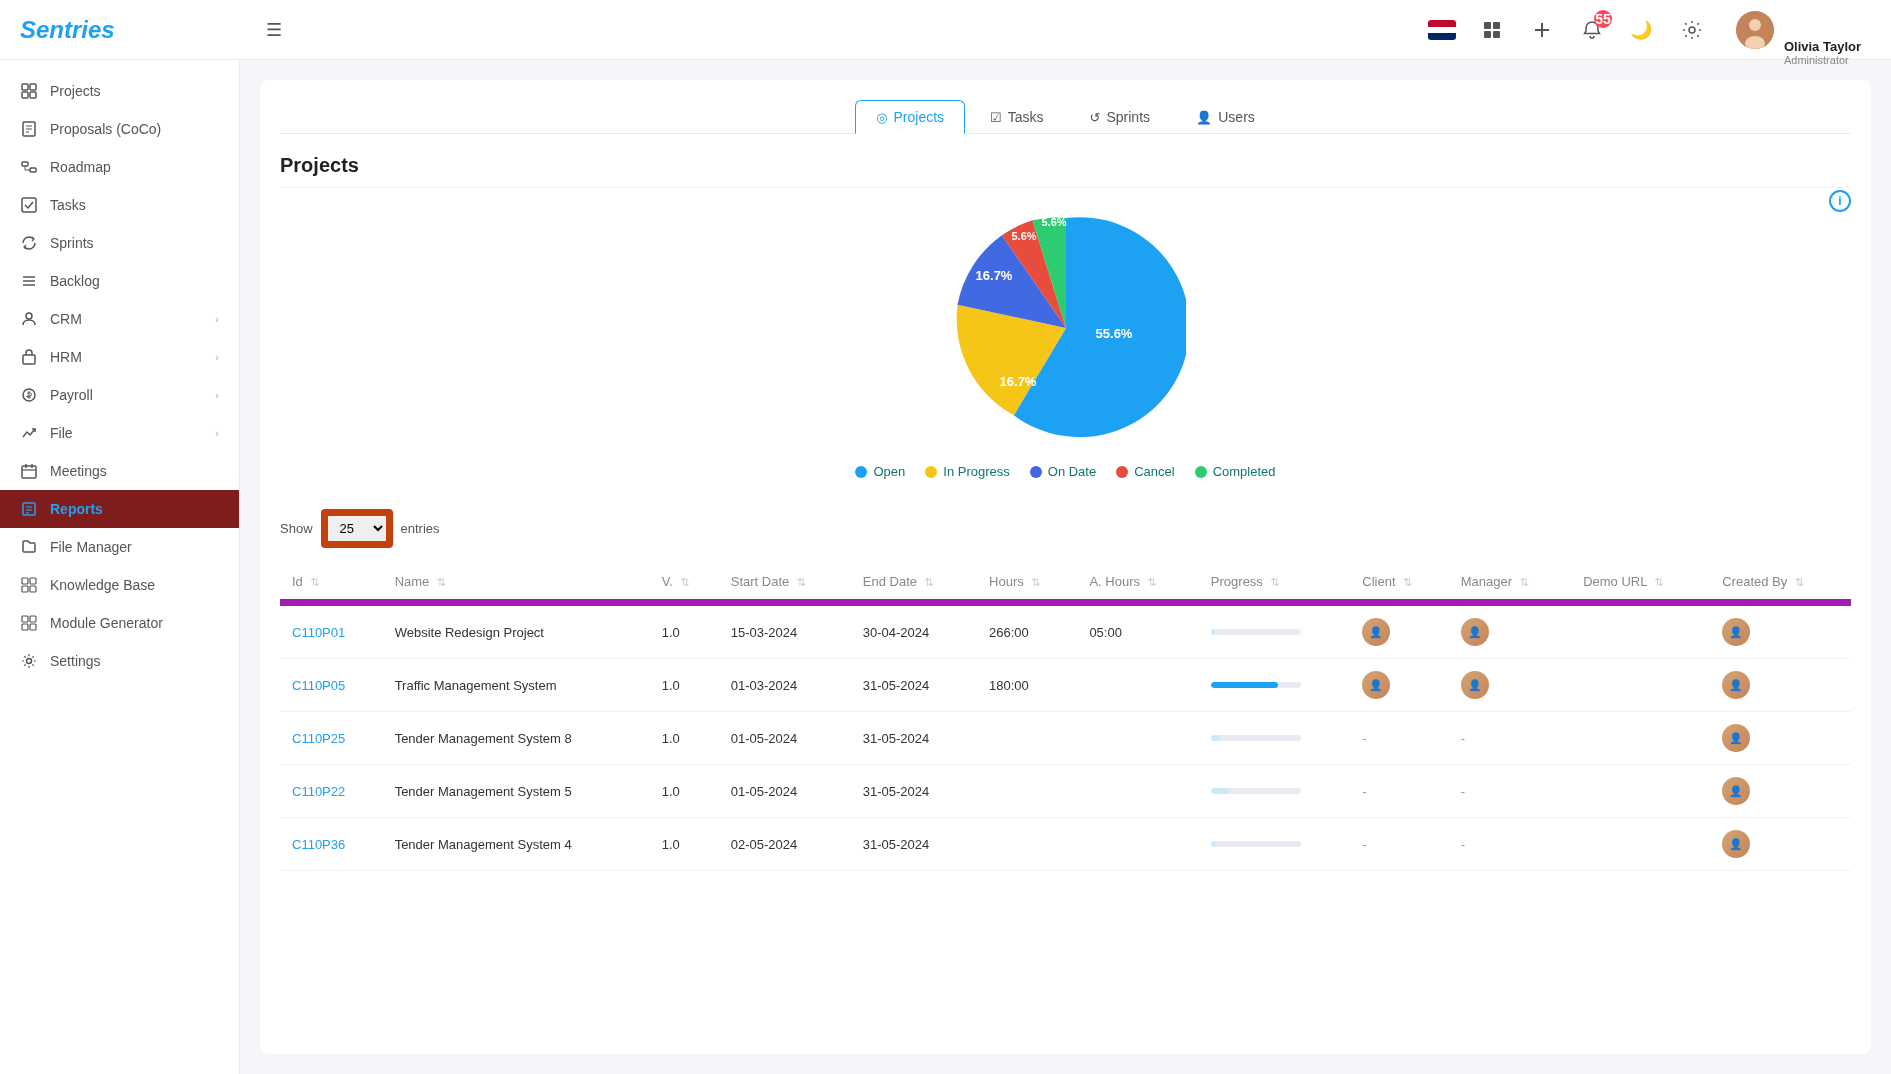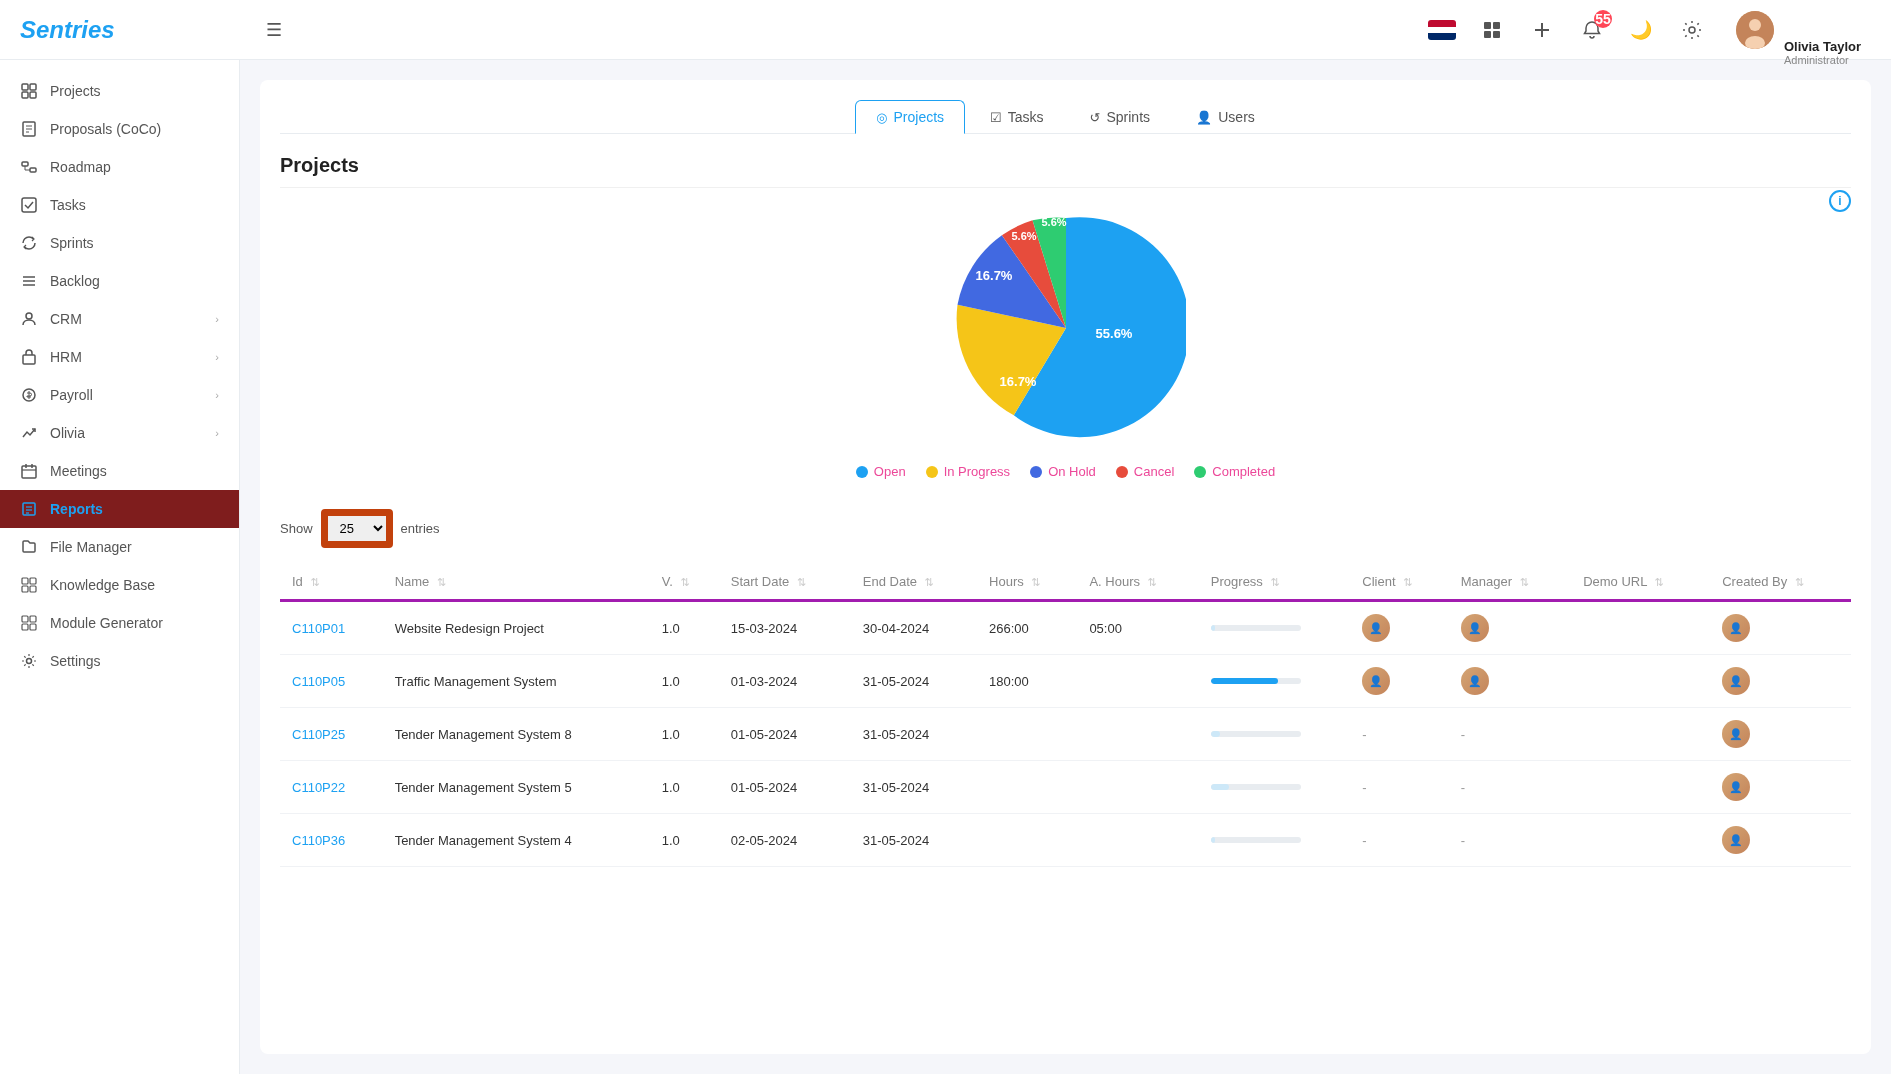--- a/index.html
+++ b/index.html
@@ -43,37 +43,37 @@
     .tab.active { border: 1px solid #1da1f2; color: #1da1f2; border-bottom: 1px solid #fff; background: #fff; }
     .tab-icon { font-size: 13px; }
 
     
     .page-title { font-size: 20px; font-weight: 600; color: #222; margin-bottom: 20px; padding-bottom: 10px; border-bottom: 1px solid #f0f0f0; }
 
     
     .chart-container { display: flex; flex-direction: column; align-items: center; margin-bottom: 30px; }
     .pie-chart-wrapper { position: relative; width: 240px; height: 240px; }
     .chart-legend { display: flex; gap: 20px; margin-top: 16px; flex-wrap: wrap; justify-content: center; }
-    .legend-item { display: flex; align-items: center; gap: 6px; font-size: 13px; color: #ec4899; }
+    .legend-item { display: flex; align-items: center; gap: 6px; font-size: 13px; color: #0f766e; }
     .legend-dot { width: 12px; height: 12px; border-radius: 50%; }
 
     
     .table-controls { display: flex; align-items: center; justify-content: space-between; margin-bottom: 16px; }
     .show-entries { display: flex; align-items: center; gap: 8px; font-size: 13px; color: #555; }
     .show-select { border: 7px solid #c2410c; border-radius: 4px; padding: 4px 8px; font-size: 13px; cursor: pointer; }
     .search-area { display: flex; align-items: center; gap: 8px; }
     .search-label { font-size: 13px; color: #555; }
     .search-input { border: 1px solid #ddd; border-radius: 4px; padding: 6px 10px; font-size: 13px; width: 200px; }
     .table-actions { display: flex; gap: 8px; }
     .btn-blue { background: #1da1f2; color: #fff; border: none; border-radius: 6px; padding: 7px 14px; cursor: pointer; display: flex; align-items: center; gap: 6px; font-size: 13px; }
     .btn-outline { background: #fff; color: #555; border: 1px solid #ddd; border-radius: 6px; padding: 7px 12px; cursor: pointer; font-size: 13px; }
 
     
     .data-table { width: 100%; border-collapse: collapse; font-size: 13px; }
-    .data-table th { text-align: left; padding: 10px 12px; color: #888; font-weight: 500; border-bottom: 3px solid #a21caf; white-space: nowrap; cursor: pointer; }
+    .data-table th { text-align: left; padding: 10px 12px; color: #888; font-weight: 500; border-bottom: 7px solid #a21caf; white-space: nowrap; cursor: pointer; }
     .data-table th .sort-icon { display: inline-block; margin-left: 4px; color: #ccc; font-size: 11px; }
     .data-table td { padding: 12px 12px; border-bottom: 1px solid #f0f2f5; color: #333; vertical-align: middle; }
     .project-id { color: #1da1f2; font-weight: 500; cursor: pointer; }
     .progress-bar-container { width: 90px; height: 6px; background: #e8ecf0; border-radius: 3px; overflow: hidden; }
     .progress-bar { height: 100%; border-radius: 3px; }
     .progress-blue { background: #1da1f2; }
     .progress-light { background: #cde8f8; }
     .avatar-sm { width: 28px; height: 28px; border-radius: 50%; background: linear-gradient(135deg, #d4a574, #c4845a); display: inline-flex; align-items: center; justify-content: center; color: #fff; font-size: 11px; }
     .info-icon { width: 22px; height: 22px; border-radius: 50%; border: 2px solid #1da1f2; color: #1da1f2; display: flex; align-items: center; justify-content: center; font-size: 12px; font-weight: 700; cursor: pointer; position: absolute; right: 20px; top: 110px; }
 
@@ -246,21 +246,21 @@
         <span class="sidebar-arrow">›</span>
       </div>
 
       <div class="sidebar-item">
         <span class="sidebar-icon">
           <svg width="16" height="16" viewBox="0 0 16 16">
               <polyline points="2,12 6,7 9,10 14,4" fill="none" stroke="currentColor" stroke-width="1.5"></polyline>
               <polyline points="11,4 14,4 14,7" fill="none" stroke="currentColor" stroke-width="1.5"></polyline>
             </svg>
         </span>
-        <span class="sidebar-label">Olivia</span>
+        <span class="sidebar-label">File</span>
         <span class="sidebar-arrow">›</span>
       </div>
 
       <div class="sidebar-item">
         <span class="sidebar-icon">
           <svg width="16" height="16" viewBox="0 0 16 16">
               <rect x="1" y="3" width="14" height="12" rx="1" fill="none" stroke="currentColor" stroke-width="1.5"></rect>
               <line x1="5" y1="1" x2="5" y2="5" stroke="currentColor" stroke-width="1.5"></line>
               <line x1="11" y1="1" x2="11" y2="5" stroke="currentColor" stroke-width="1.5"></line>
               <line x1="1" y1="7" x2="15" y2="7" stroke="currentColor" stroke-width="1.2"></line>
@@ -380,21 +380,21 @@
           <div class="legend-item">
             <div class="legend-dot" style="background:#1da1f2;"></div>
             <span>Open</span>
           </div>
           <div class="legend-item">
             <div class="legend-dot" style="background:#f5c518;"></div>
             <span>In Progress</span>
           </div>
           <div class="legend-item">
             <div class="legend-dot" style="background:#4169e1;"></div>
-            <span>On Hold</span>
+            <span>On Date</span>
           </div>
           <div class="legend-item">
             <div class="legend-dot" style="background:#e74c3c;"></div>
             <span>Cancel</span>
           </div>
           <div class="legend-item">
             <div class="legend-dot" style="background:#2ecc71;"></div>
             <span>Completed</span>
           </div>
         </div>

